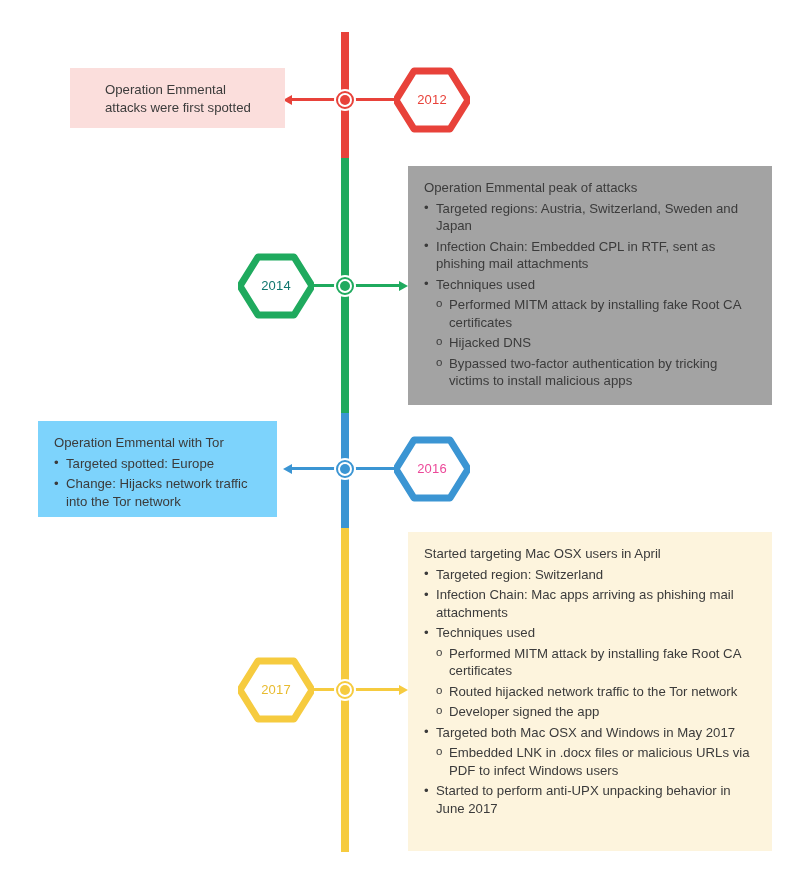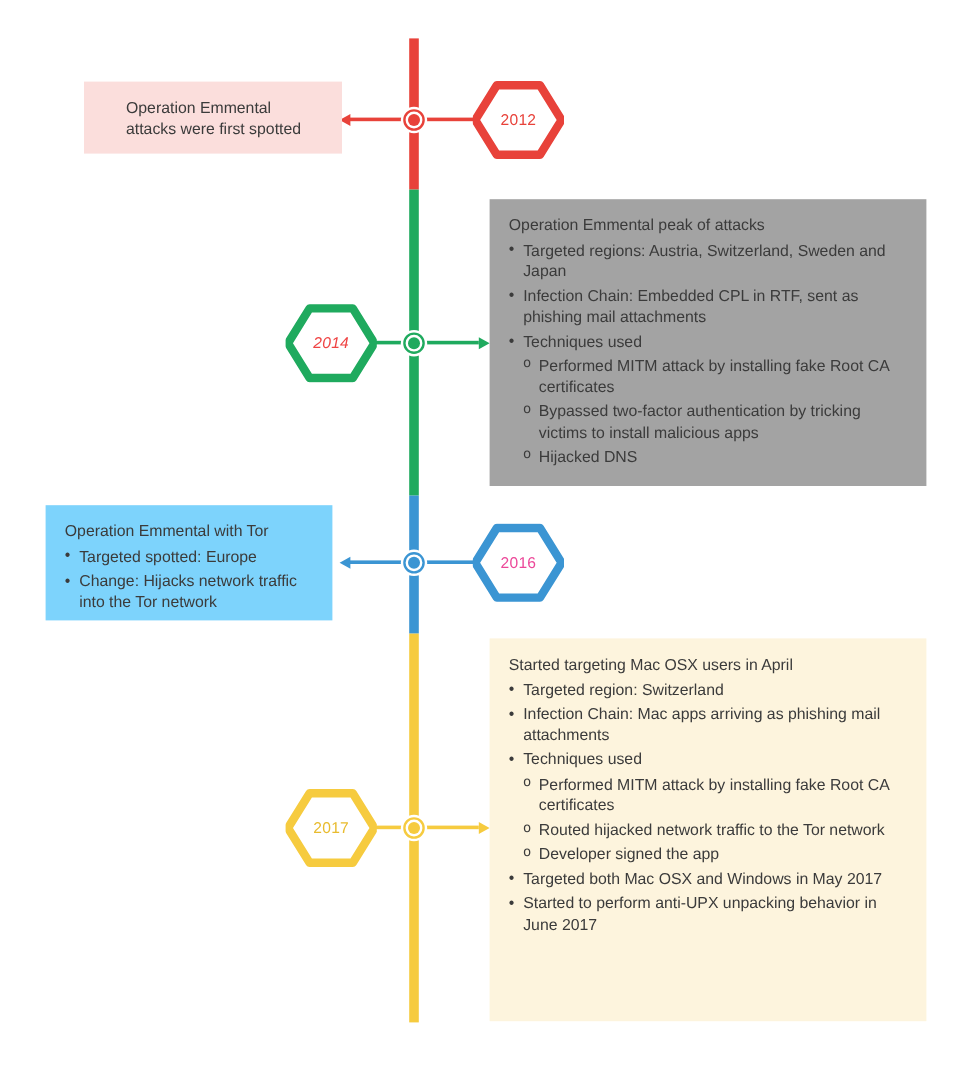--- a/index.html
+++ b/index.html
@@ -171,32 +171,32 @@
   <div class="node" style="top:285.5px;">
     <div class="node-ring" style="border-color:#1faa5e;">
       <div class="node-core" style="background:#1faa5e;"></div>
     </div>
   </div>
 
   <div class="hex" style="left:238px; top:285.5px;">
     <svg viewBox="0 0 76 66" aria-hidden="true">
       <polygon points="20,4 56,4 74,33 56,62 20,62 2,33" fill="#ffffff" stroke="#1faa5e" stroke-width="7" stroke-linejoin="round"></polygon>
     </svg>
-    <div class="hex-label" style="color:#ef4444;font-style:italic;">2014</div>
+    <div class="hex-label" style="color:#0f766e;">2014</div>
   </div>
 
   <div class="box" style="left:408px; top:166px; width:364px; height:239px; background:#a3a3a3;">
     <div class="head">Operation Emmental peak of attacks</div>
     <ul>
       <li class="lvl1">Targeted regions: Austria, Switzerland, Sweden and Japan</li>
       <li class="lvl1">Infection Chain: Embedded CPL in RTF, sent as phishing mail attachments</li>
       <li class="lvl1">Techniques used</li>
       <li class="lvl2">Performed MITM attack by installing fake Root CA certificates</li>
+      <li class="lvl2">Hijacked DNS</li>
       <li class="lvl2">Bypassed two-factor authentication by tricking victims to install malicious apps</li>
-      <li class="lvl2">Hijacked DNS</li>
     </ul>
   </div>
 
   <div class="connector" style="left:291px; top:467px; width:107px; background:#3b95d3;"></div>
   <div class="arrow-head" style="left:283px; top:463.5px; border-right:9px solid #3b95d3;"></div>
 
   <div class="node" style="top:468.5px;">
     <div class="node-ring" style="border-color:#3b95d3;">
       <div class="node-core" style="background:#3b95d3;"></div>
     </div>
@@ -236,17 +236,18 @@
   <div class="box" style="left:408px; top:532px; width:364px; height:319px; background:#fdf4dd;">
     <div class="head">Started targeting Mac OSX users in April</div>
     <ul>
       <li class="lvl1">Targeted region: Switzerland</li>
       <li class="lvl1">Infection Chain: Mac apps arriving as phishing mail attachments</li>
       <li class="lvl1">Techniques used</li>
       <li class="lvl2">Performed MITM attack by installing fake Root CA certificates</li>
       <li class="lvl2">Routed hijacked network traffic to the Tor network</li>
       <li class="lvl2">Developer signed the app</li>
       <li class="lvl1">Targeted both Mac OSX and Windows in May 2017</li>
+      <li class="lvl2">Embedded LNK in .docx files or malicious URLs via PDF to infect Windows users</li>
       <li class="lvl1">Started to perform anti-UPX unpacking behavior in June 2017</li>
     </ul>
   </div>
 
 </div>
 
 </body></html>

